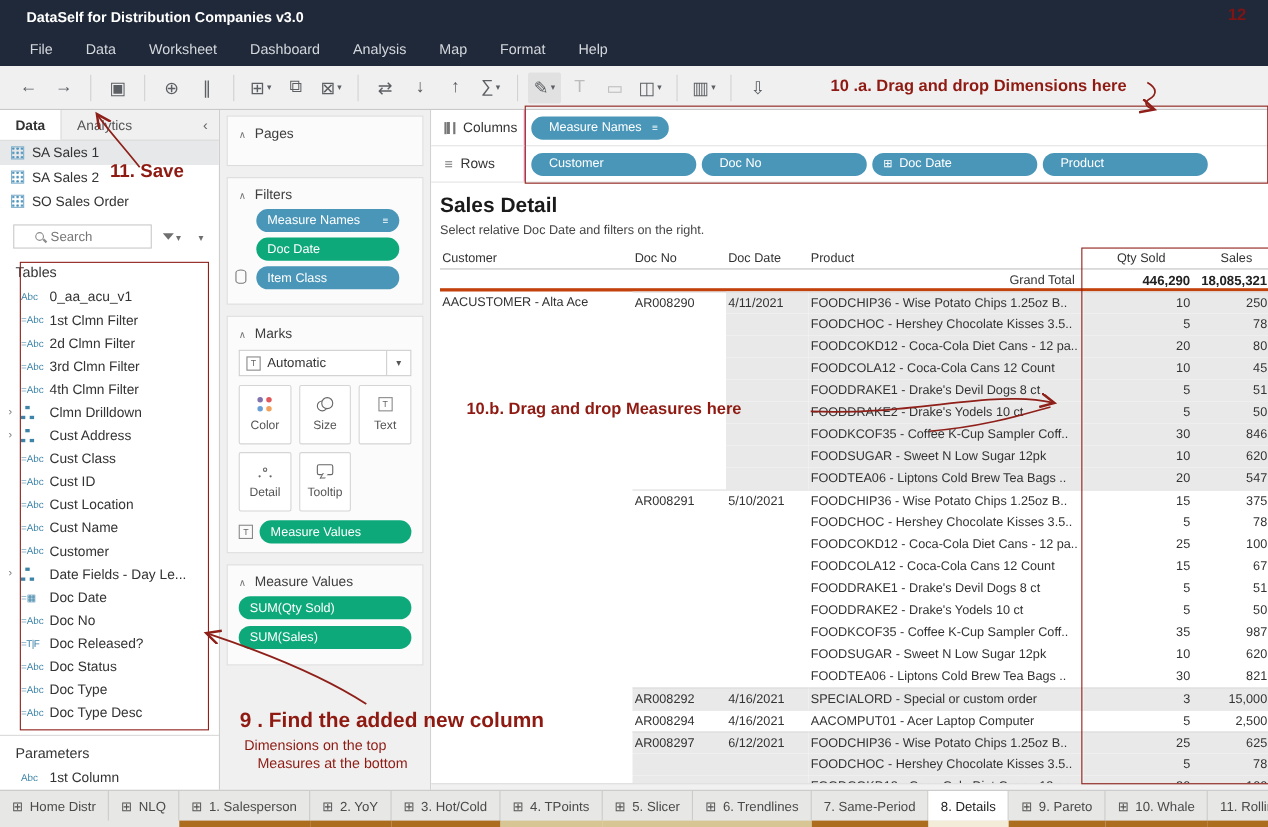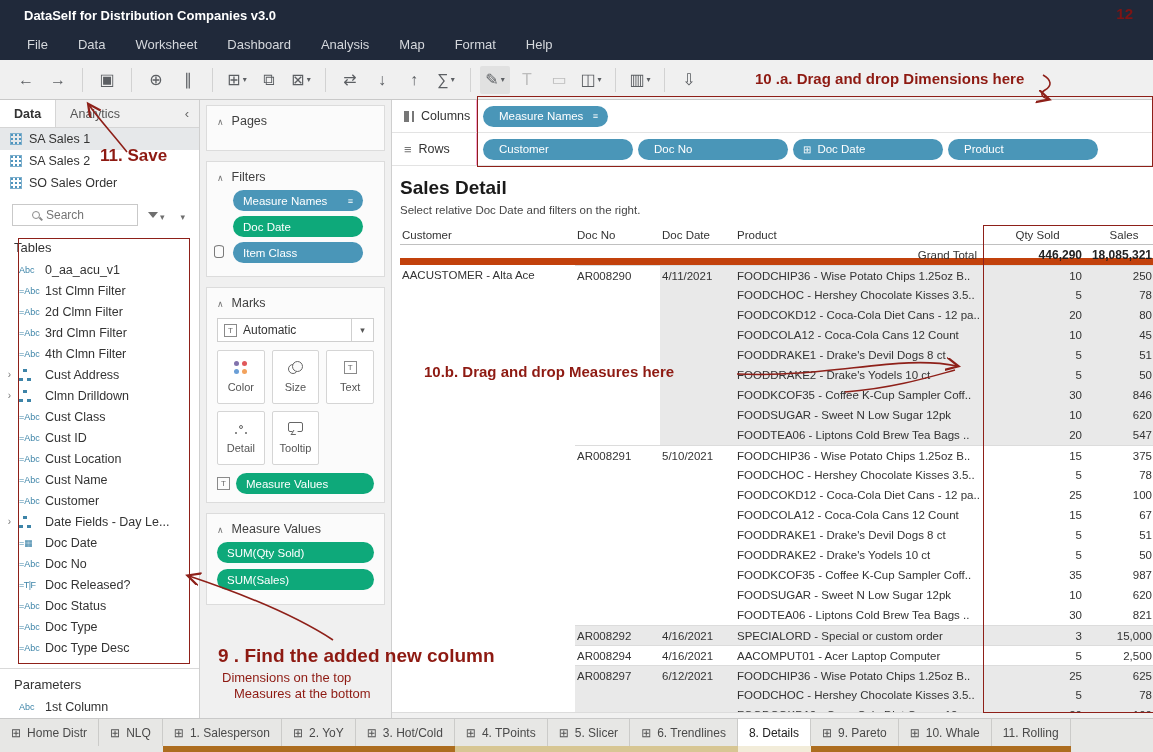--- a/index.html
+++ b/index.html
@@ -104,21 +104,21 @@
   .shelfpills .pill { width:150px; }
   .cols-shelf .pill { width:125px; }
   #sheetcontent { position:absolute; left:0; top:66px; width:761px; height:546px; overflow:hidden; padding:10px 0 0 8px; }
   .sheettitle { font-size:19px; font-weight:bold; color:#1a1a1a; line-height:24px; }
   .sheetsub { font-size:11.5px; color:#454545; line-height:15px; margin-top:3px; }
   #table { margin-top:7px; }
   .trow, #theadrow, #gtrow { display:grid; grid-template-columns:175px 85px 75px 250px 105px 68px; height:20px; line-height:20px; font-size:11.5px; color:#333; }
   #theadrow { border-bottom:1px solid #c0c0c0; }
   #theadrow span { padding-left:2px; }
   #theadrow .hq, #theadrow .hs { text-align:center; padding:0; }
-  #gtrow { border-bottom:7px solid #c2410c; }
+  #gtrow { border-bottom:3px solid #c2410c; }
   #gtrow .gtl { grid-column:4; text-align:right; padding-right:8px; }
   #gtrow .gtq, .trow .cq { text-align:right; padding-right:8px; }
   #gtrow .gts, .trow .cs { text-align:right; padding-right:6px; }
   #gtrow .gtq, #gtrow .gts { font-weight:bold; font-size:12px; color:#222; }
   .trow span { overflow:hidden; white-space:nowrap; }
   .cc, .cn, .cd, .cp { padding-left:2px; }
   .trow.g .cd, .trow.g .cp, .trow.g .cq, .trow.g .cs { background:#e9e9e9; }
   .trow.gn .cn { background:#e9e9e9; }
   .trow.sep .cn, .trow.sep .cd, .trow.sep .cp, .trow.sep .cq, .trow.sep .cs { border-top:1px solid #dcdcdc; }
   #hscroll { position:absolute; left:0; top:612px; width:761px; height:6px; background:#f1f1f1; border-top:1px solid #dcdcdc; }
@@ -297,27 +297,27 @@
 
         <div class="fitem">
           <span class="expander"></span>
           <span class="fic eqabc"></span>
           <span>4th Clmn Filter</span>
         </div>
 
         <div class="fitem exp">
           <span class="expander"></span>
           <span class="fic hier"></span>
+          <span>Clmn Drilldown</span>
+        </div>
+
+        <div class="fitem exp">
+          <span class="expander"></span>
+          <span class="fic hier"></span>
           <span>Cust Address</span>
-        </div>
-
-        <div class="fitem exp">
-          <span class="expander"></span>
-          <span class="fic hier"></span>
-          <span>Clmn Drilldown</span>
         </div>
 
         <div class="fitem">
           <span class="expander"></span>
           <span class="fic eqabc"></span>
           <span>Cust Class</span>
         </div>
 
         <div class="fitem">
           <span class="expander"></span>
@@ -832,20 +832,27 @@
       </div>
 
       <div class="tab icon">
         <div class="tabbody">
           <span class="tabicon"></span>
           <span>6. Trendlines</span>
         </div>
         <div class="strip s-tan"></div>
       </div>
 
+      <div class="tab noicon">
+        <div class="tabbody">
+
+          <span>7. Same-Period</span>
+        </div>
+        <div class="strip s-brown"></div>
+      </div>
 
       <div class="tab noicon active">
         <div class="tabbody">
 
           <span>8. Details</span>
         </div>
         <div class="strip s-cream"></div>
       </div>
 
       <div class="tab icon">

